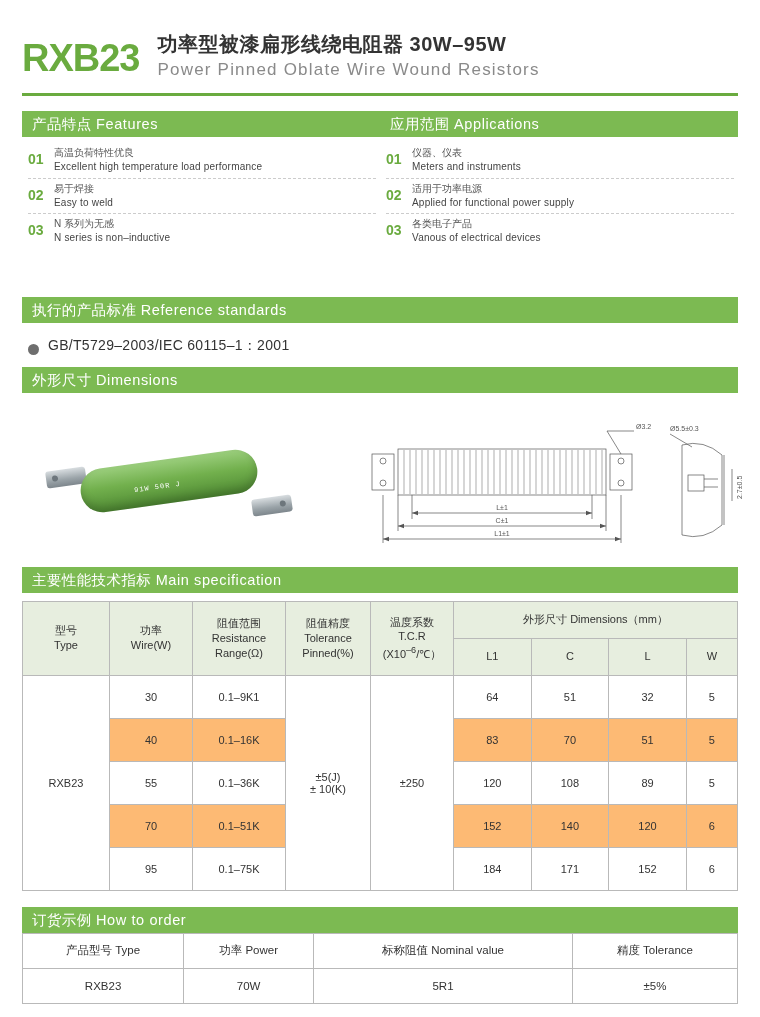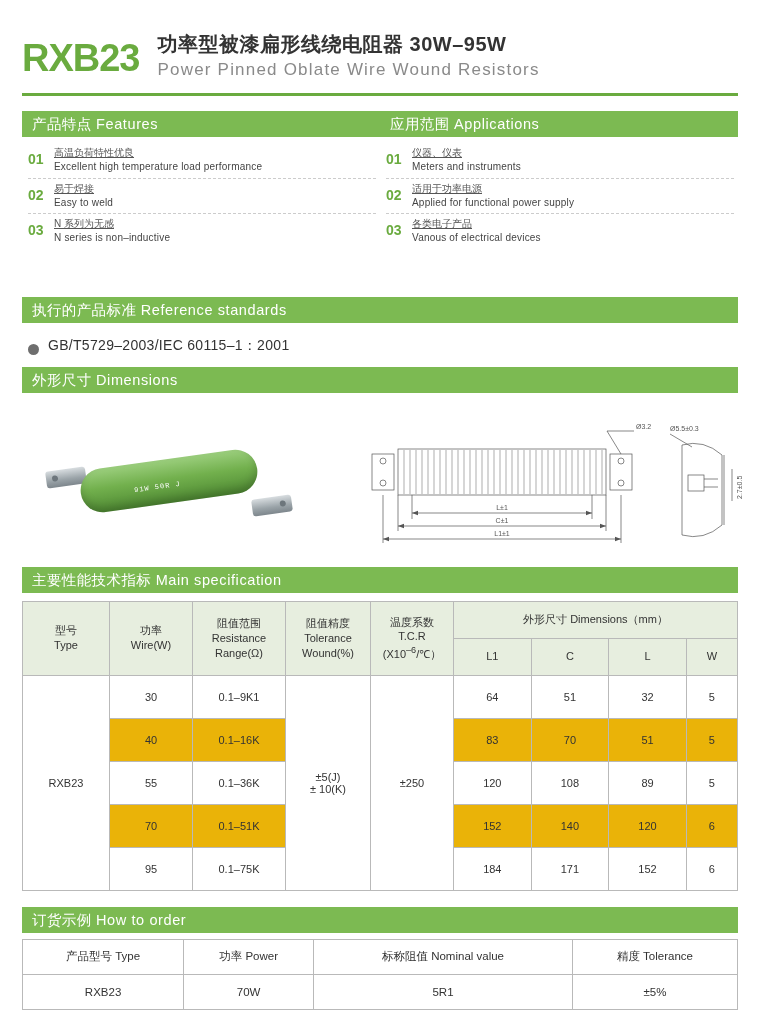--- a/index.html
+++ b/index.html
@@ -106,21 +106,20 @@
     flex: 0 0 26px;
     padding-top: 5px;
   }
   .item-text {
     flex: 1;
   }
   .item-cn {
     font-size: 10px;
     color: #555;
     line-height: 1.4;
-    text-decoration: underline;
   }
   .item-en {
     font-size: 10px;
     color: #444;
     line-height: 1.45;
     letter-spacing: 0.2px;
   }
 
   .gap-lg { height: 48px; }
   .gap-md { height: 16px; }
@@ -210,32 +209,32 @@
   }
   table.spec thead th {
     background: #e7eedf;
     font-weight: normal;
     line-height: 1.35;
     height: 28px;
   }
   table.spec tbody td {
     height: 34px;
   }
-  tr.alt td { background: #eab308; }
+  tr.alt td { background: #fdba74; }
   .type-cell { width: 82px; margin-top: 8px; }
   .pw-cell { width: 78px; }
   .rr-cell { width: 88px; }
   .tol-cell { width: 80px; }
   .tcr-cell { width: 78px; margin-left: 36px; }
 
   
   table.order {
     width: 100%;
     border-collapse: collapse;
-    margin-top: 6px;
+    margin-top: 0;
     font-size: 11.5px;
     color: #333;
   }
   table.order th, table.order td {
     border: 1px solid #b9b9b9;
     text-align: center;
     padding: 6px 2px;
     font-weight: normal;
   }
   table.order thead th { background: #ffffff; height: 22px; }
@@ -460,21 +459,21 @@
           <div>Wire(W)</div>
         </th>
         <th class="rr-cell" rowspan="2">
           <div>阻值范围</div>
           <div>Resistance</div>
           <div>Range(Ω)</div>
         </th>
         <th class="tol-cell" rowspan="2">
           <div>阻值精度</div>
           <div>Tolerance</div>
-          <div>Wound(%)</div>
+          <div>Pinned(%)</div>
         </th>
         <th class="tcr-cell" rowspan="2">
           <div>温度系数</div>
           <div>T.C.R</div>
           <div>
             <span>(X10</span><sup>–6</sup><span>/℃）</span>
           </div>
         </th>
         <th colspan="4">
           <span>外形尺寸</span>

